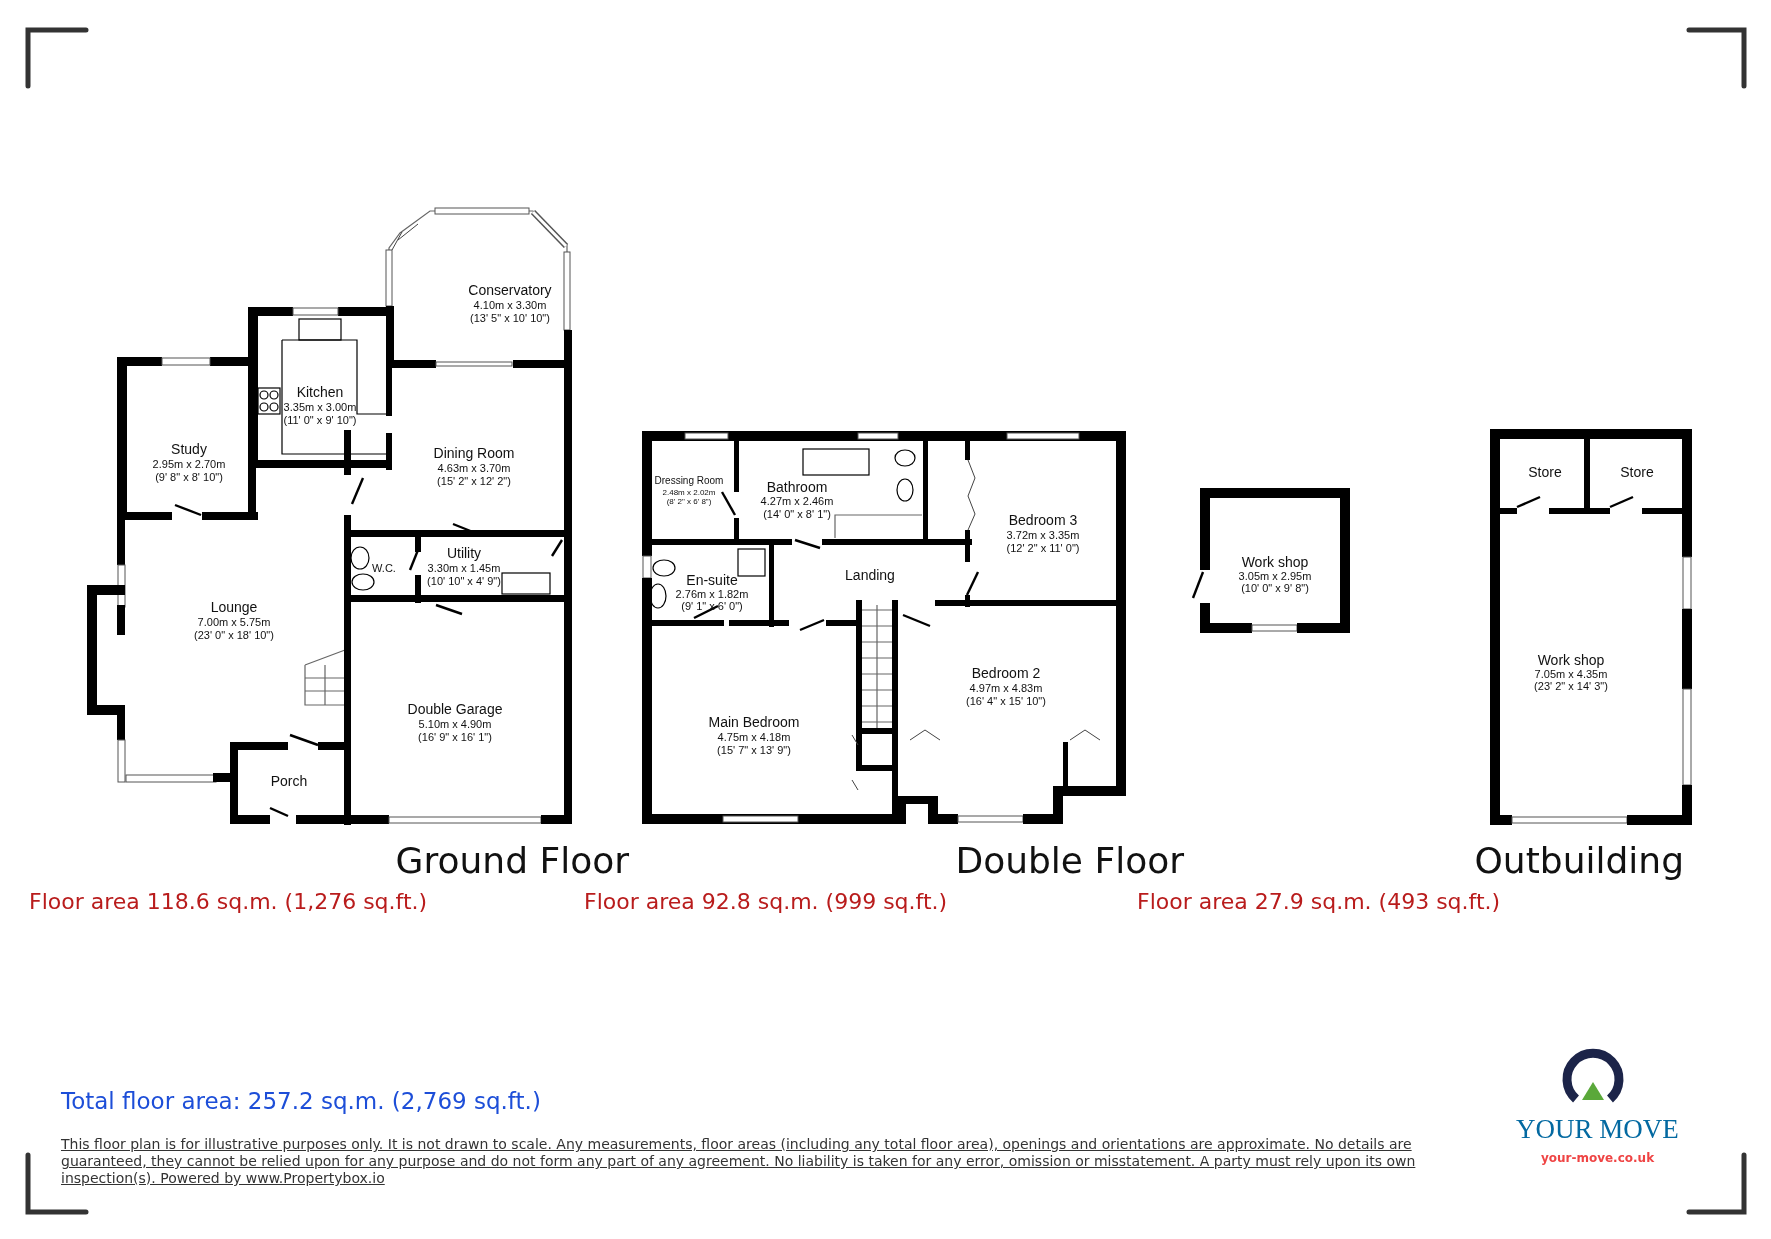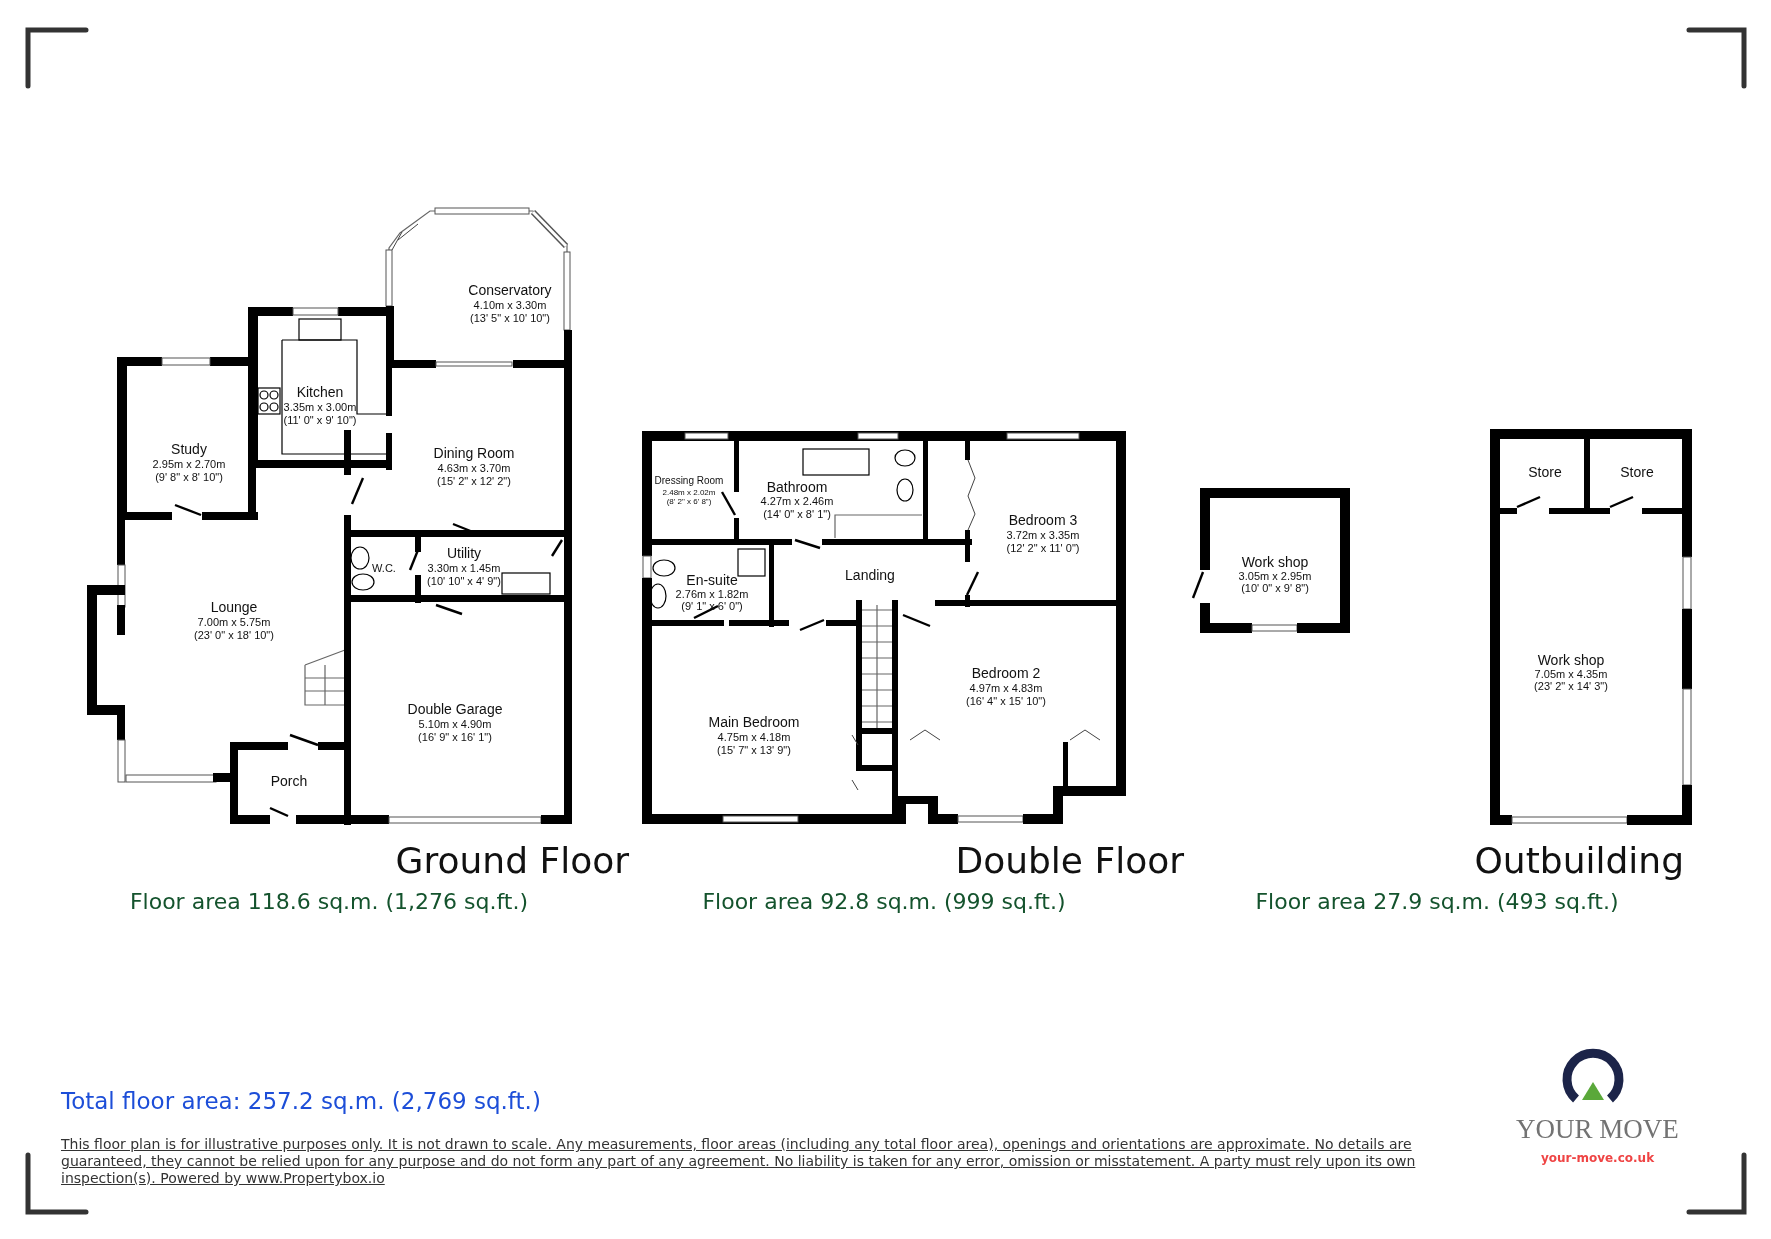--- a/index.html
+++ b/index.html
@@ -11,25 +11,25 @@
   .win  { fill: #fff; stroke: #555; stroke-width: 1; }
   .door { fill: none; stroke: #000; stroke-width: 2.4; }
   .swing { fill: none; stroke: #444; stroke-width: 1; }
   .rname { font-family: "Liberation Sans", sans-serif; font-size: 14px; fill: #111; text-anchor: middle; }
   .rname-sm { font-family: "Liberation Sans", sans-serif; font-size: 10px; fill: #111; text-anchor: middle; }
   .rdim { font-family: "Liberation Sans", sans-serif; font-size: 11px; fill: #111; text-anchor: middle; }
   .rdim-sm { font-family: "Liberation Sans", sans-serif; font-size: 8px; fill: #111; text-anchor: middle; }
   .corner { fill: none; stroke: #333; stroke-width: 5; stroke-linecap: round; }
 
   .floor-title { position: absolute; font-family: "DejaVu Sans", sans-serif; font-size: 36px; color: #111; text-align: right; width: 600px; }
-  .floor-area { position: absolute; font-family: "DejaVu Sans", sans-serif; font-size: 22px; color: #14532d; text-align: center; width: 600px; }
+  .floor-area { position: absolute; font-family: "DejaVu Sans", sans-serif; font-size: 22px; color: #b91c1c; width: 600px; }
   #total { position: absolute; left: 61px; top: 1088px; font-family: "DejaVu Sans", sans-serif; font-size: 23px; color: #1d4ed8; }
   #disclaimer { position: absolute; left: 61px; top: 1136px; width: 1380px; font-family: "DejaVu Sans", sans-serif; font-size: 14px; line-height: 17px; color: #333; text-decoration: underline; }
   #logo { position: absolute; left: 1510px; top: 1050px; width: 175px; text-align: center; }
-  #logo .brand { font-family: "Liberation Serif", serif; font-size: 27px; color: #737373; letter-spacing: 0px; margin-top: 2px; }
+  #logo .brand { font-family: "Liberation Serif", serif; font-size: 27px; color: #0369a1; letter-spacing: 0px; margin-top: 2px; }
   #logo .url { font-family: "DejaVu Sans", sans-serif; font-size: 12px; font-weight: bold; color: #ef4444; margin-top: 6px; }
 </style>
 </head>
 <body>
 
 <svg id="plan" viewBox="0 0 1771 1239" xmlns="http://www.w3.org/2000/svg">
 
   <g>
     <path class="corner" d="M28 86 V30 H86"></path>
     <path class="corner" d="M1689 30 H1744 V86"></path>

